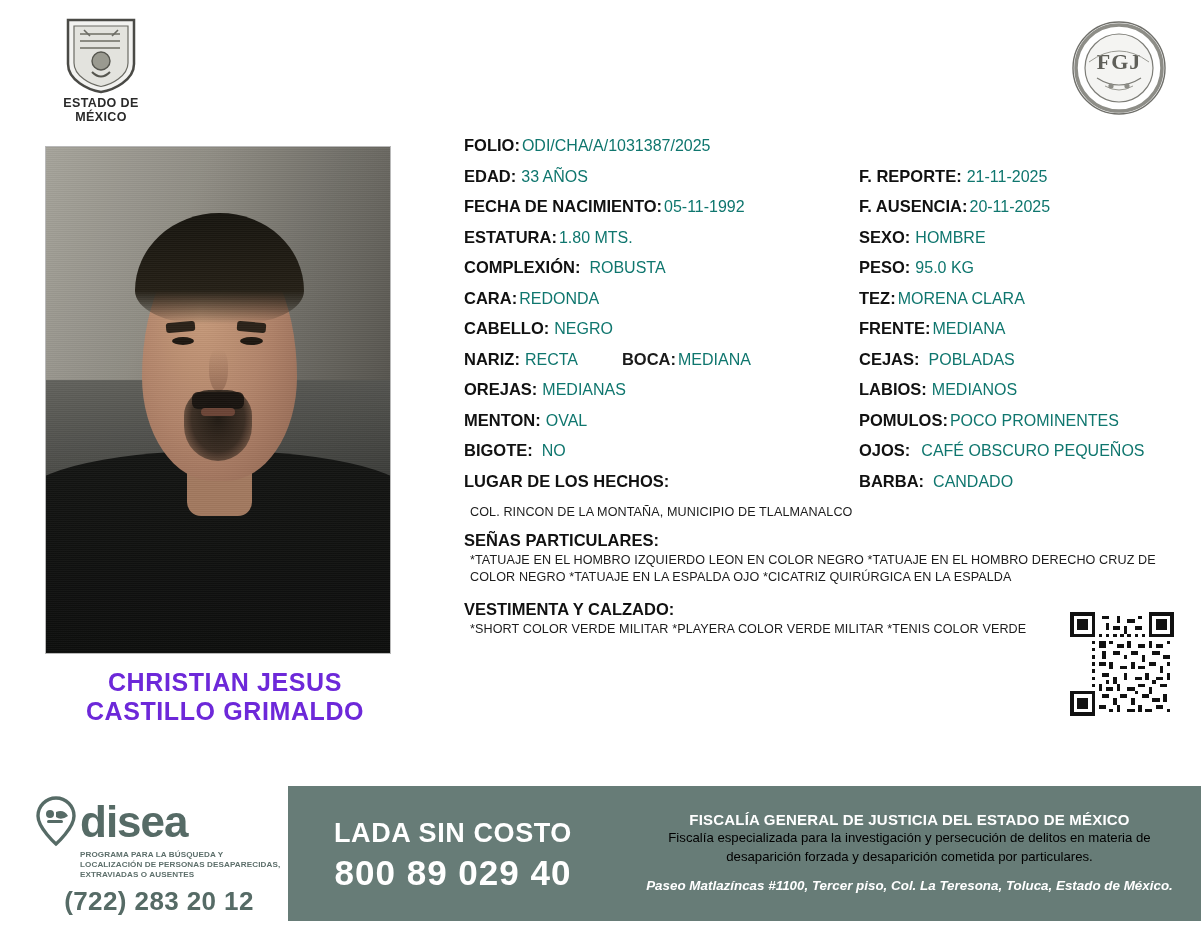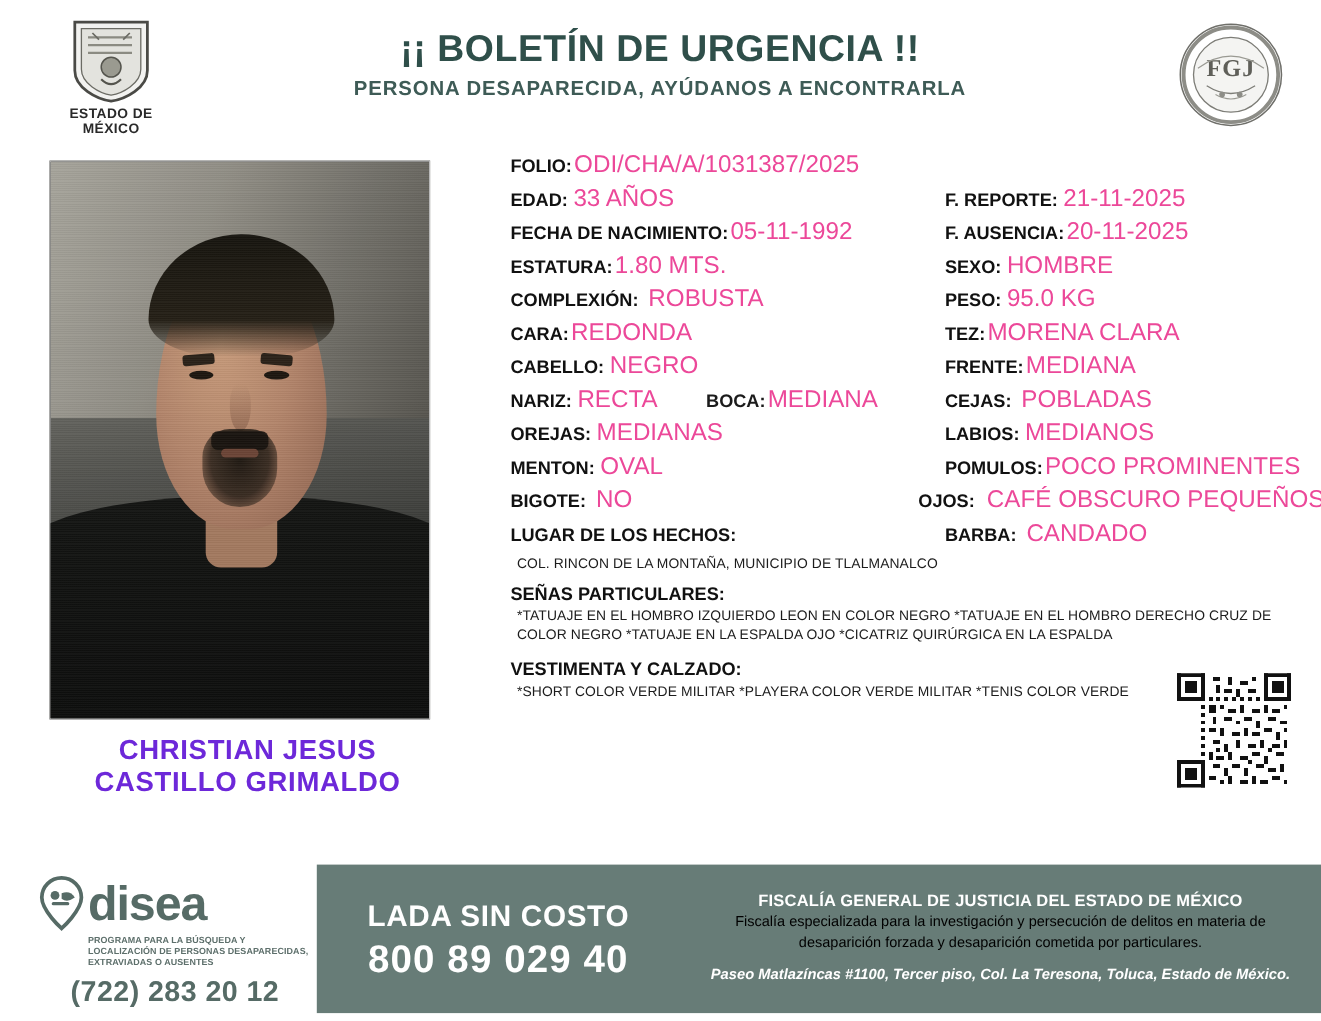--- a/index.html
+++ b/index.html
@@ -183,24 +183,24 @@
   }
   .col-l { width: 395px; display: flex; align-items: baseline; }
   .col-r { flex: 1; display: flex; align-items: baseline; }
   .lbl {
     font-weight: bold;
     font-size: 16.5px;
     white-space: nowrap;
     color: #111;
   }
   .val {
-    font-size: 22px;
+    font-size: 16px;
     margin-left: 5px;
     white-space: nowrap;
-    color: #ec4899;
+    color: #0f766e;
   }
   .val.tight { margin-left: 2px; }
   .inline-lbl { font-weight: bold; font-size: 16.5px; margin-left: 44px; }
 
   .block { margin-top: 2px; }
   .block-title {
     font-weight: bold;
     font-size: 16.5px;
     color: #111;
   }
@@ -331,24 +331,20 @@
         <path d="M12 12 H66 V49 C66 62 49 71 39 72.5 C29 71 12 62 12 49 Z" fill="#e3e3de" stroke="#6b6b64" stroke-width="1.2"></path>
         <path d="M18 20 h40 M18 27 h40 M18 34 h40" stroke="#8b8b82" stroke-width="2"></path>
         <circle cx="39" cy="47" r="9" fill="#9a9a90" stroke="#55554e" stroke-width="1.4"></circle>
         <path d="M30 58 q9 9 18 0" stroke="#55554e" stroke-width="2" fill="none"></path>
         <path d="M22 16 l6 6 M56 16 l-6 6" stroke="#6b6b64" stroke-width="1.6"></path>
       </svg>
     </div>
     <div class="crest-label">ESTADO DE MÉXICO</div>
   </div>
 
-  <div class="title-block">
-    <div class="title-main">¡¡ BOLETÍN DE URGENCIA !!</div>
-    <div class="title-sub">PERSONA DESAPARECIDA, AYÚDANOS A ENCONTRARLA</div>
-  </div>
 
   <div class="fgj-logo">
     <svg viewBox="0 0 96 96" width="96" height="96" aria-hidden="true">
       <circle cx="48" cy="48" r="46" fill="#ffffff" stroke="#6f6f6a" stroke-width="1.4"></circle>
       <circle cx="48" cy="48" r="43" fill="none" stroke="#8d8d87" stroke-width="3.5"></circle>
       <circle cx="48" cy="48" r="34" fill="#f4f4f2" stroke="#7d7d77" stroke-width="1.2"></circle>
       <text x="48" y="49" text-anchor="middle" font-family="Liberation Serif, serif" font-size="22" font-weight="bold" fill="#5f5f59" letter-spacing="1">FGJ</text>
       <path d="M26 58 q22 14 44 0" stroke="#7d7d77" stroke-width="1.2" fill="none"></path>
       <path d="M34 66 q14 8 28 0" stroke="#9a9a93" stroke-width="1" fill="none"></path>
       <circle cx="40" cy="66" r="2.6" fill="#8d8d87"></circle>

